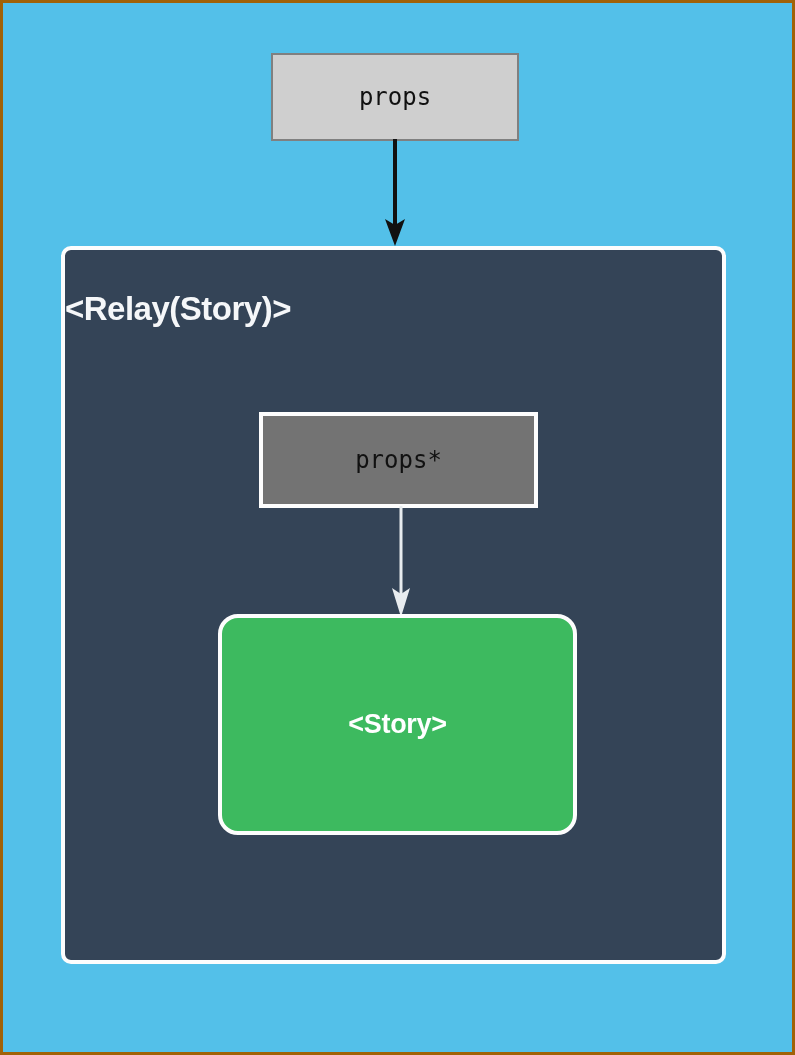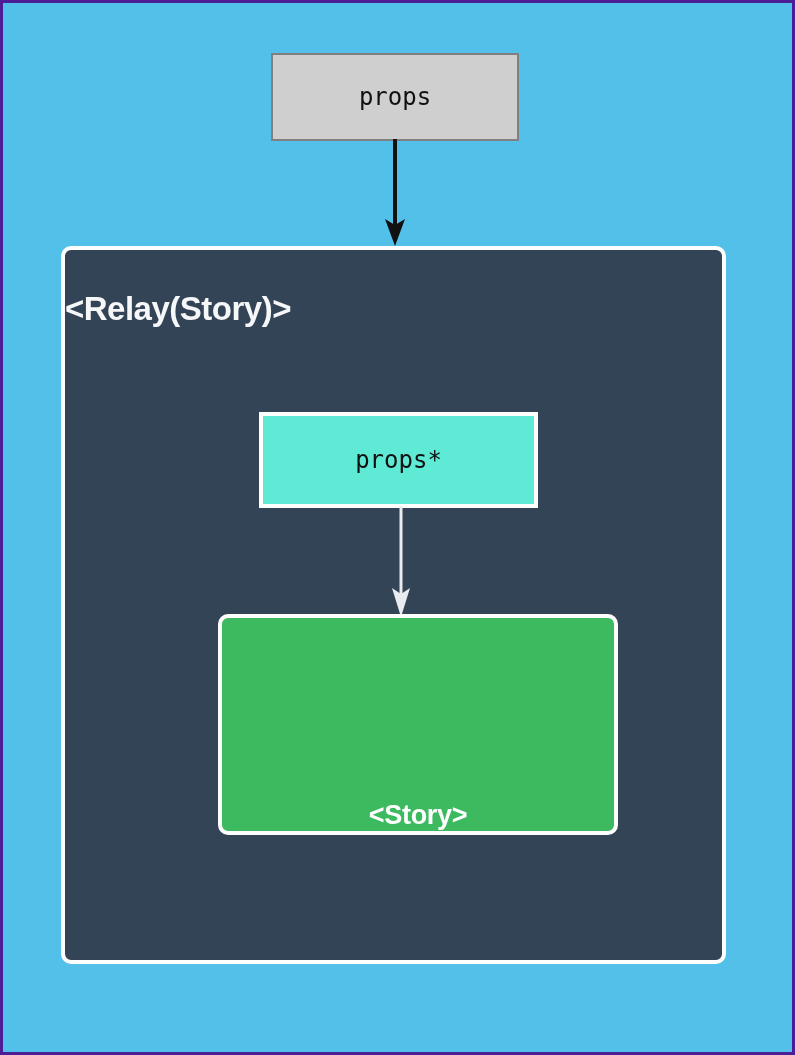--- a/index.html
+++ b/index.html
@@ -10,21 +10,21 @@
   body {
     font-family: "Liberation Sans", sans-serif;
   }
 
   #canvas {
     position: relative;
     width: 795px;
     height: 1055px;
     background: #53c0e9;
     box-sizing: border-box;
-    border: 3px solid #4c1d95;
+    border: 3px solid #a16207;
     overflow: hidden;
   }
 
   
   .props-box-outer {
     position: absolute;
     left: 268px;
     top: 50px;
     width: 248px;
     height: 88px;
@@ -76,21 +76,21 @@
     letter-spacing: -0.5px;
   }
 
   
   .props-star-box {
     position: absolute;
     left: 194px;
     top: 162px;
     width: 279px;
     height: 96px;
-    background: #5eead4;
+    background: #737373;
     border: 4px solid #fdfdfd;
     box-sizing: border-box;
     display: flex;
     align-items: center;
     justify-content: center;
   }
   .props-star-box .label {
     font-family: "DejaVu Sans Mono", "Liberation Mono", monospace;
     font-size: 24px;
     color: #111111;
@@ -103,28 +103,28 @@
     top: 256px;
     width: 48px;
     height: 112px;
   }
 
   
   .story-box {
     position: absolute;
     left: 153px;
     top: 364px;
-    width: 400px;
+    width: 359px;
     height: 221px;
     background: #3dba5f;
     border: 4px solid #fdfdfd;
-    border-radius: 10px;
+    border-radius: 20px;
     box-sizing: border-box;
     display: flex;
-    align-items: flex-end;
+    align-items: center;
     justify-content: center;
   }
   .story-box .label {
     font-family: "Liberation Sans", sans-serif;
     font-weight: bold;
     font-size: 27px;
     color: #ffffff;
     letter-spacing: -0.3px;
   }
 </style>

